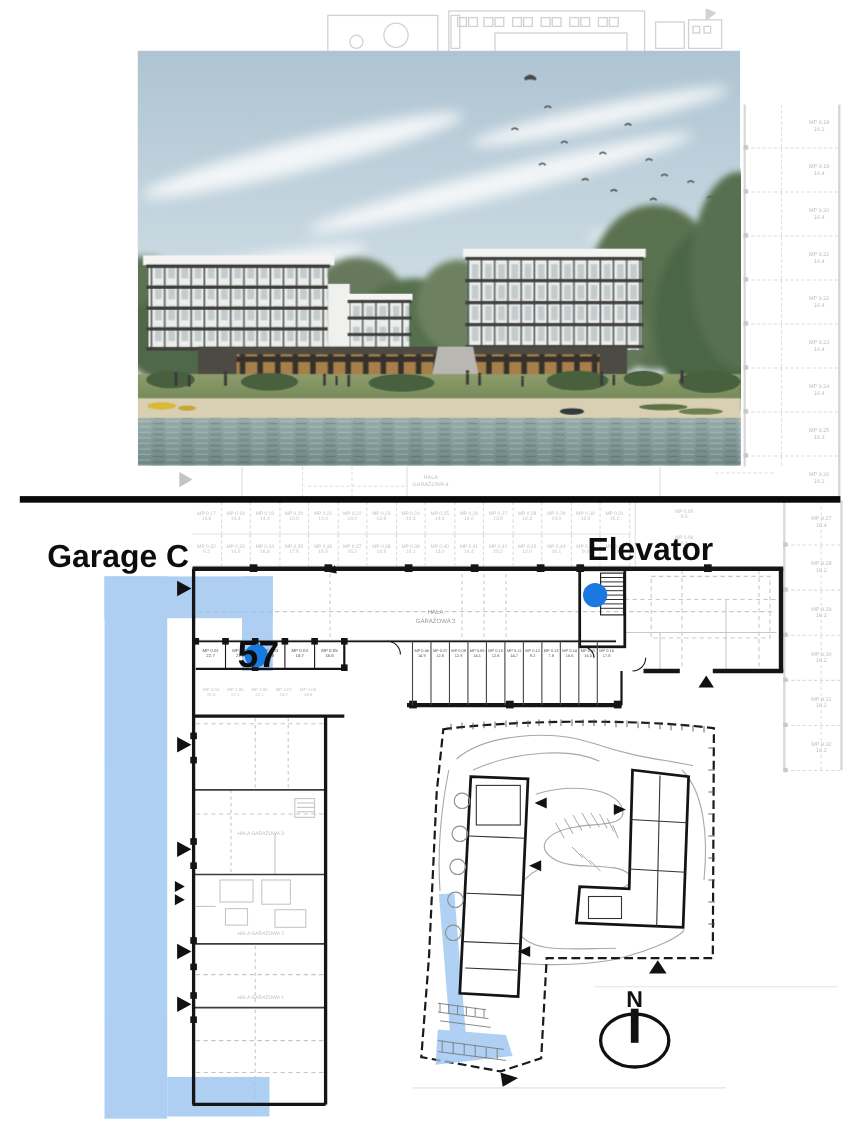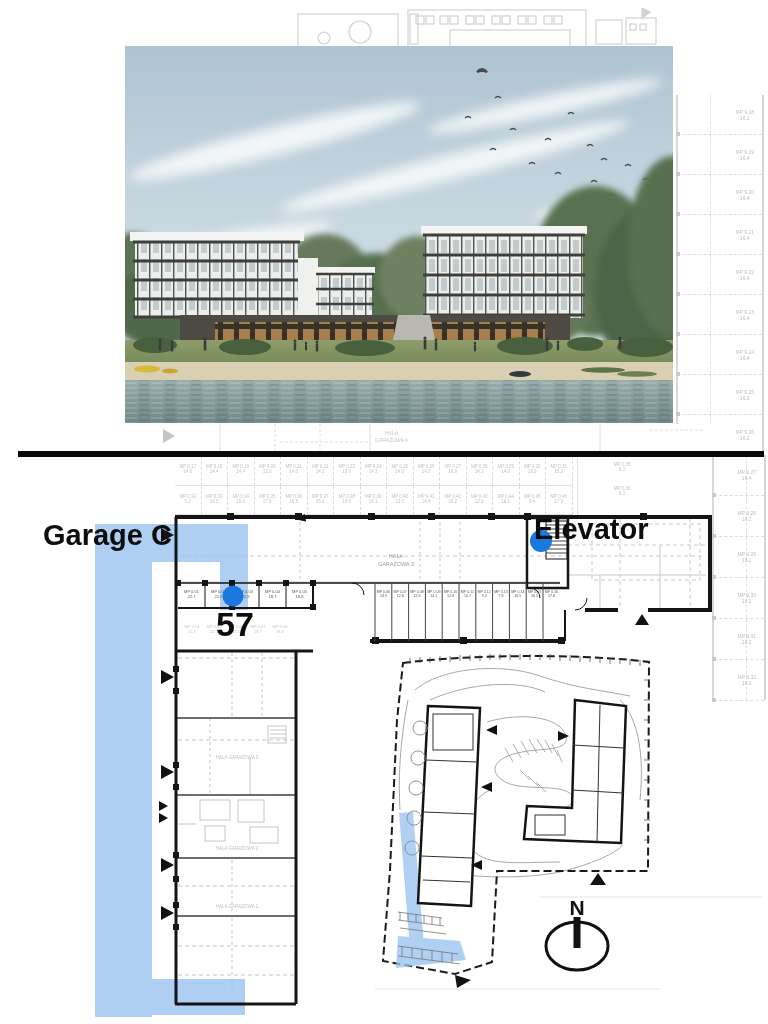--- a/index.html
+++ b/index.html
@@ -14,21 +14,21 @@
       font-size:5px;line-height:6px;color:#bdbdbd;text-align:center;white-space:pre;}
   .col-row .sq{position:absolute;left:-2px;bottom:-2px;width:4px;height:4px;background:#c9c9c9;}
   .col-row .innerline{position:absolute;left:32px;top:0;bottom:0;border-left:1px dashed #e0e0e0;}
   .rows-strip{background:#ffffff;}
   .cellrow{display:flex;}
   .cell{box-sizing:border-box;border-right:1px dashed #dadada;border-bottom:1px solid #e3e3e3;
       font-size:4.5px;line-height:5px;color:#c2c2c2;text-align:center;padding-top:8px;white-space:pre;}
   
   .sepline{background:#0a0a0a;z-index:6;}
   
-  .biglabel{font-weight:bold;color:#0d0d0d;z-index:8;letter-spacing:0px;margin-top:29px;}
+  .biglabel{font-weight:bold;color:#0d0d0d;z-index:8;letter-spacing:0px;}
   
   .tri-r{width:0;height:0;border-top:7px solid transparent;border-bottom:7px solid transparent;
          border-left:12px solid #111;z-index:7;}
   .tri-r.gray{border-left-color:#c4c4c4;}
   svg text{font-family:"Liberation Sans", sans-serif;}
   .z2{z-index:2;} .z4{z-index:4;}
 </style>
 </head>
 <body>
 

